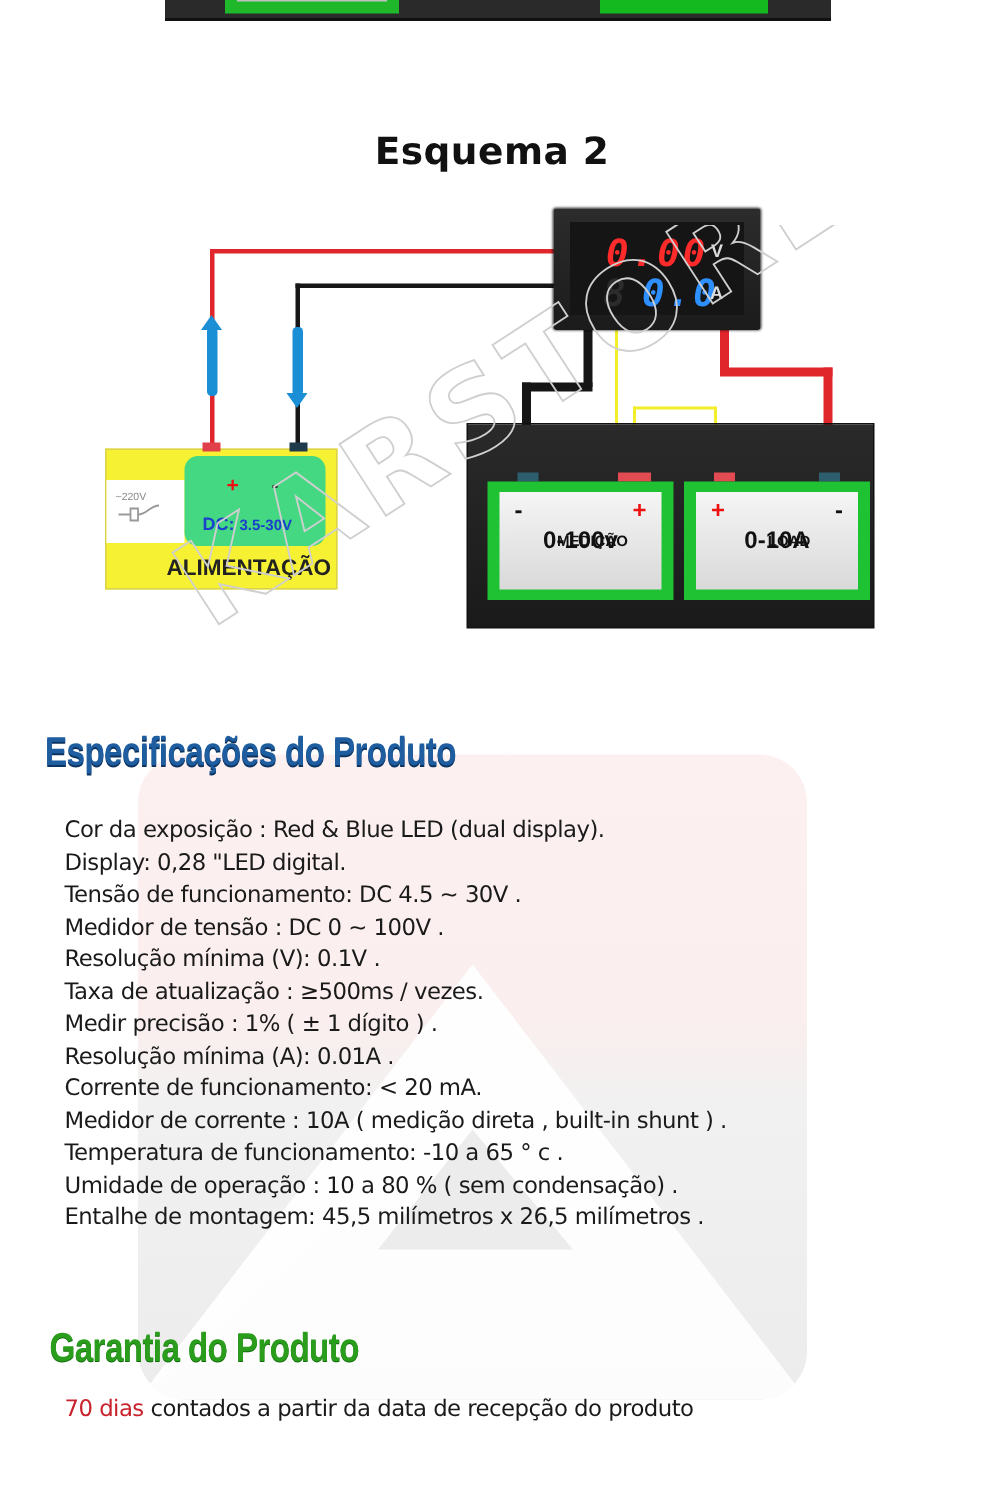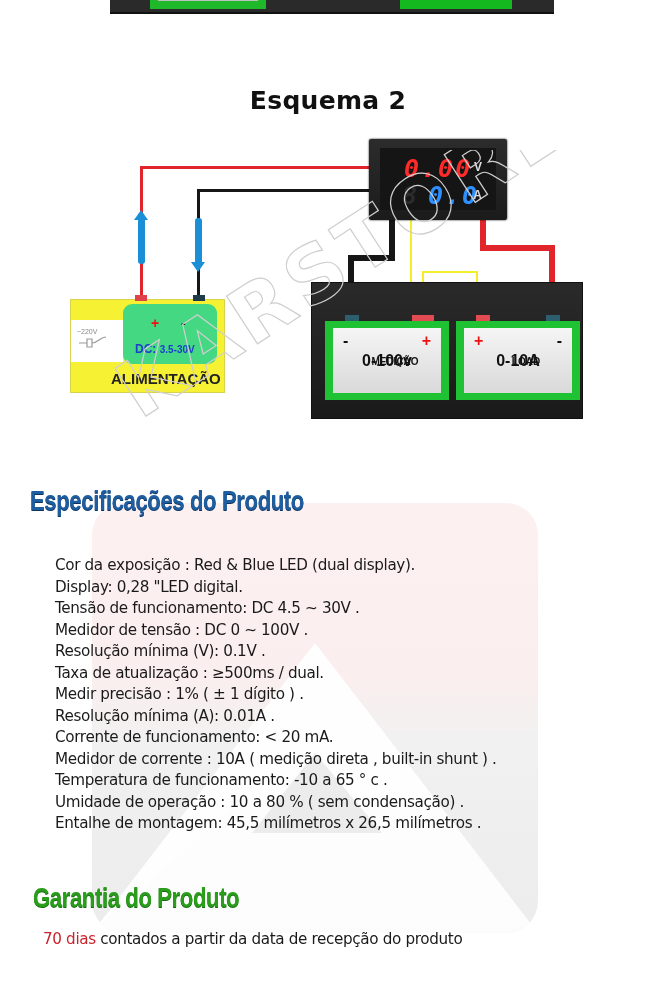--- a/index.html
+++ b/index.html
@@ -56,21 +56,21 @@
     .watermark { left: 100px; top: 150px; width: 520px; height: 280px; pointer-events:none; }
 
     
     .bg-logo { left: 92px; top: 503px; width: 446px; height: 430px; border-radius: 32px; overflow:hidden;
       background: linear-gradient(#fdf0f1 0%, #fbeeee 40%, #f1f1f1 55%, #ececec 100%); }
     .bg-logo svg { position:absolute; left:0; top:0; }
 
     .spec-title { left: 30px; top: 486px; font-size: 27px; font-weight: bold; font-family: "Liberation Sans", sans-serif;
       color: #1e5ea0; transform: scaleX(0.82); transform-origin: left; letter-spacing: -0.5px;
       text-shadow: 0 1px 0 #0d3460; }
-    .spec-list { left: 43px; top: 543px; margin:12px; padding:0; list-style:none; }
+    .spec-list { left: 43px; top: 543px; margin:0; padding:0; list-style:none; }
     .spec-list li { font-size: 15.2px; line-height: 21.5px; color:#1a1a1a; white-space: nowrap; font-family: "DejaVu Sans", sans-serif; letter-spacing: -0.35px; }
 
     .war-title { left: 33px; top: 883px; font-size: 27px; font-weight: bold; color:#2a9e1c; transform: scaleX(0.82); transform-origin:left; letter-spacing:-0.5px; text-shadow: 0 1px 0 #146b0e;}
     .war-text { left: 43px; top: 930px; font-size: 15.2px; color:#1a1a1a; font-family: "DejaVu Sans", sans-serif; letter-spacing:-0.35px; white-space:nowrap;}
     .war-text .hl { color:#c8232c; }
   </style>
 </head>
 <body>
 
 <div class="abs top-panel">
@@ -173,21 +173,21 @@
   </svg>
 </div>
 
 <div class="abs spec-title">Especificações do Produto</div>
 <ul class="abs spec-list">
   <li>Cor da exposição :    Red &amp; Blue LED (dual display).</li>
   <li>Display: 0,28 "LED digital.</li>
   <li>Tensão de funcionamento: DC 4.5 ~ 30V .</li>
   <li>Medidor de tensão : DC 0 ~ 100V .</li>
   <li>Resolução mínima (V): 0.1V .</li>
-  <li>Taxa de atualização : ≥500ms / dual.</li>
+  <li>Taxa de atualização : ≥500ms / vezes.</li>
   <li>Medir precisão : 1% ( ± 1 dígito ) .</li>
   <li>Resolução mínima (A): 0.01A .</li>
   <li>Corrente de funcionamento: &lt; 20 mA.</li>
   <li>Medidor de corrente : 10A ( medição direta , built-in shunt ) .</li>
   <li>Temperatura de funcionamento: -10 a 65 ° c .</li>
   <li>Umidade de operação : 10 a 80 % ( sem condensação) .</li>
   <li>Entalhe de montagem: 45,5 milímetros x 26,5 milímetros .</li>
 </ul>
 
 <div class="abs war-title">Garantia do Produto</div>

